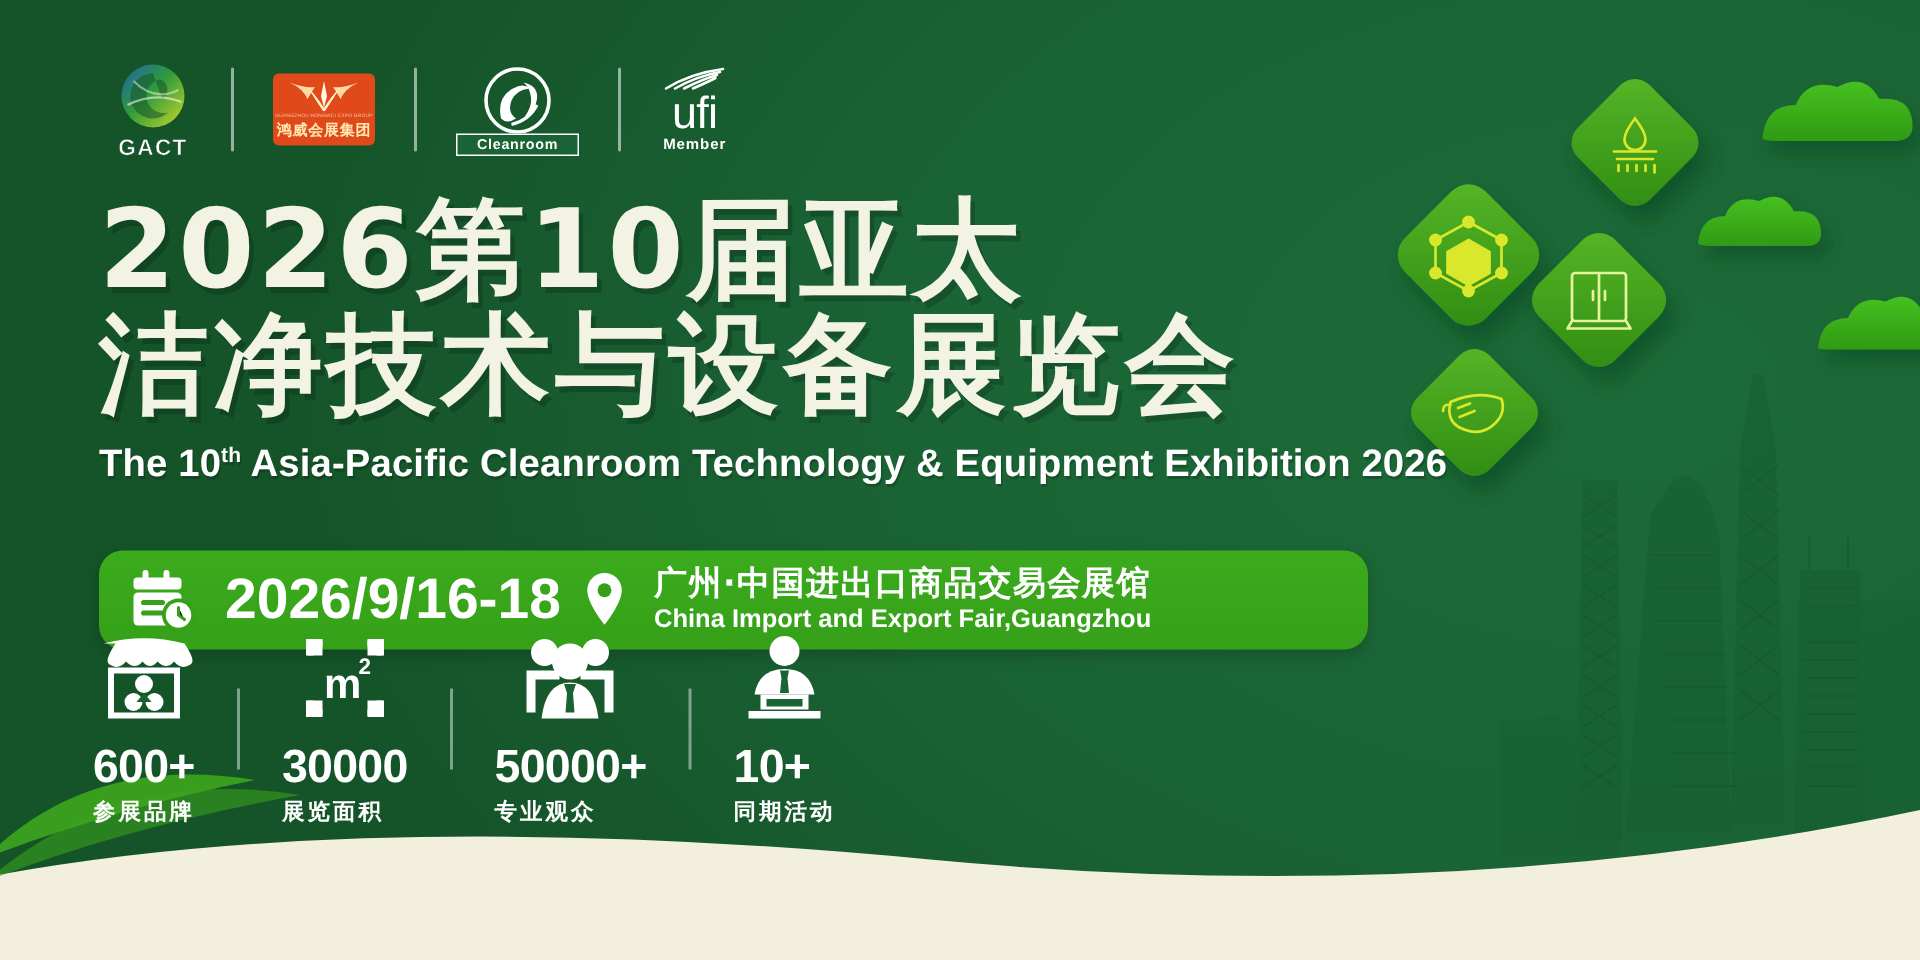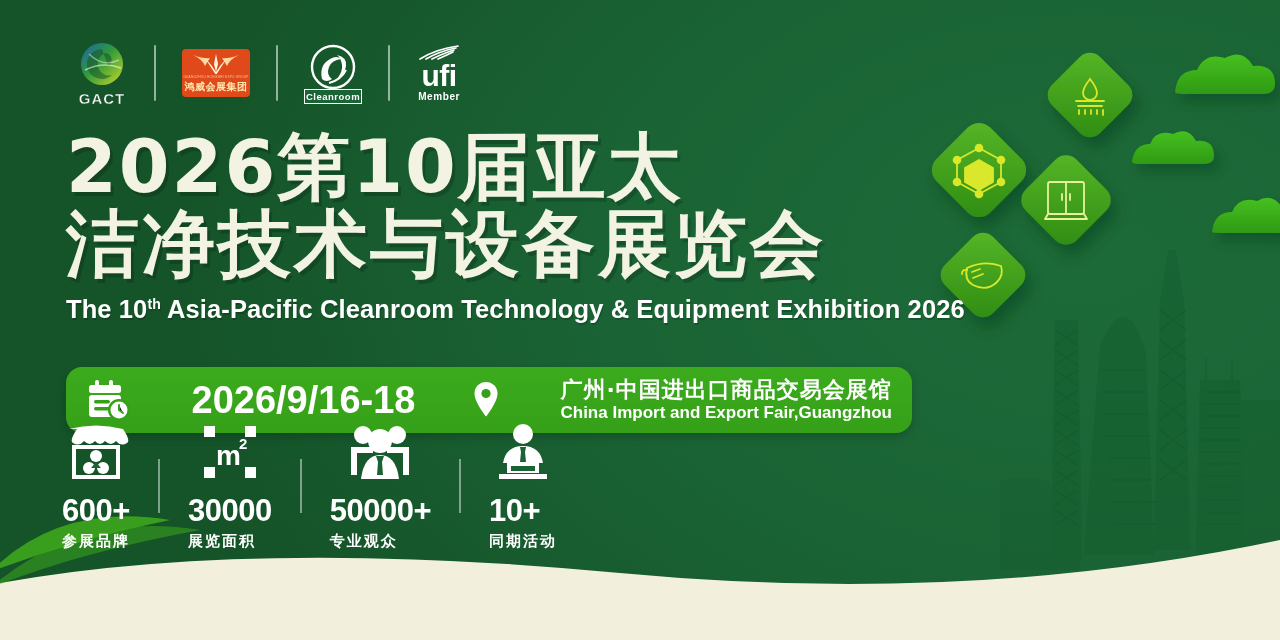--- a/index.html
+++ b/index.html
@@ -29,30 +29,30 @@
   .logo-div { width:2px; height:56px; background:rgba(255,255,255,.55); border-radius:1px; }
 
   .gact { display:flex; flex-direction:column; align-items:center; }
   .gact-text {
     font-size:15px; font-weight:bold; color:#ffffff; letter-spacing:1px;
     -webkit-text-stroke:0.4px #0d4a25; margin-top:-2px;
   }
   .cleanroom-wrap { display:flex; flex-direction:column; align-items:center; }
   .cleanroom-text {
     font-size:9.5px; font-weight:bold; color:#ffffff; letter-spacing:0.5px;
-    background:#1a6334; padding:1px 1px; border:1px solid #ffffff; margin-top:-6px;
+    background:#1a6334; padding:1px 13px; border:1px solid #ffffff; margin-top:-6px;
   }
   .hw-logo {
     width:68px; height:48px; background:#e0491a; border-radius:4px;
     display:flex; flex-direction:column; align-items:center; justify-content:center; gap:1px;
   }
   .hw-en { font-size:3.2px; color:#f3c9a0; letter-spacing:.2px; white-space:nowrap; }
   .hw-cn { font-size:10px; font-weight:bold; color:#ffe9b0; letter-spacing:.5px; white-space:nowrap; }
   .ufi-wrap { display:flex; flex-direction:column; align-items:center; }
-  .ufi-main { font-size:30px; font-weight:bold; color:#fff; line-height:.95; letter-spacing:-.5px; }
+  .ufi-main { font-size:30px; font-weight:normal; color:#fff; line-height:.95; letter-spacing:-.5px; }
   .ufi-sub { font-size:10px; font-weight:bold; color:#fff; letter-spacing:.6px; }
 
   
   .title-block { position:absolute; left:66px; top:128px; }
   .title-cn {
     font-family:"DejaVu Sans","Liberation Sans",sans-serif;
     font-size:73px; font-weight:bold; color:#f2f3e2;
     line-height:1.06; letter-spacing:2px; white-space:nowrap;
     text-shadow:3px 4px 0 rgba(0,0,0,.18);
   }
@@ -64,21 +64,21 @@
     text-shadow:1px 2px 0 rgba(0,0,0,.18);
   }
   .title-en sup { font-size:14px; vertical-align:super; }
 
   
   .datebar {
     position:absolute; left:66px; top:367px;
     width:846px; height:66px; border-radius:16px;
     background:linear-gradient(180deg,#3cab1d 0%,#35a018 100%);
     box-shadow:0 4px 10px rgba(0,0,0,.18);
-    display:flex; align-items:center; padding:0 20px; gap:14px;justify-content:space-between;
+    display:flex; align-items:center; padding:0 20px; gap:14px;
   }
   .date-text {
     font-size:38px; font-weight:bold; color:#fff; letter-spacing:0px;
     white-space:nowrap; line-height:1;
   }
   .venue { display:flex; flex-direction:column; justify-content:center; margin-left:4px; }
   .venue-cn {
     font-family:"DejaVu Sans","Liberation Sans",sans-serif;
     font-size:22px; font-weight:bold; color:#fff; letter-spacing:1px; line-height:1.12; white-space:nowrap;
   }

